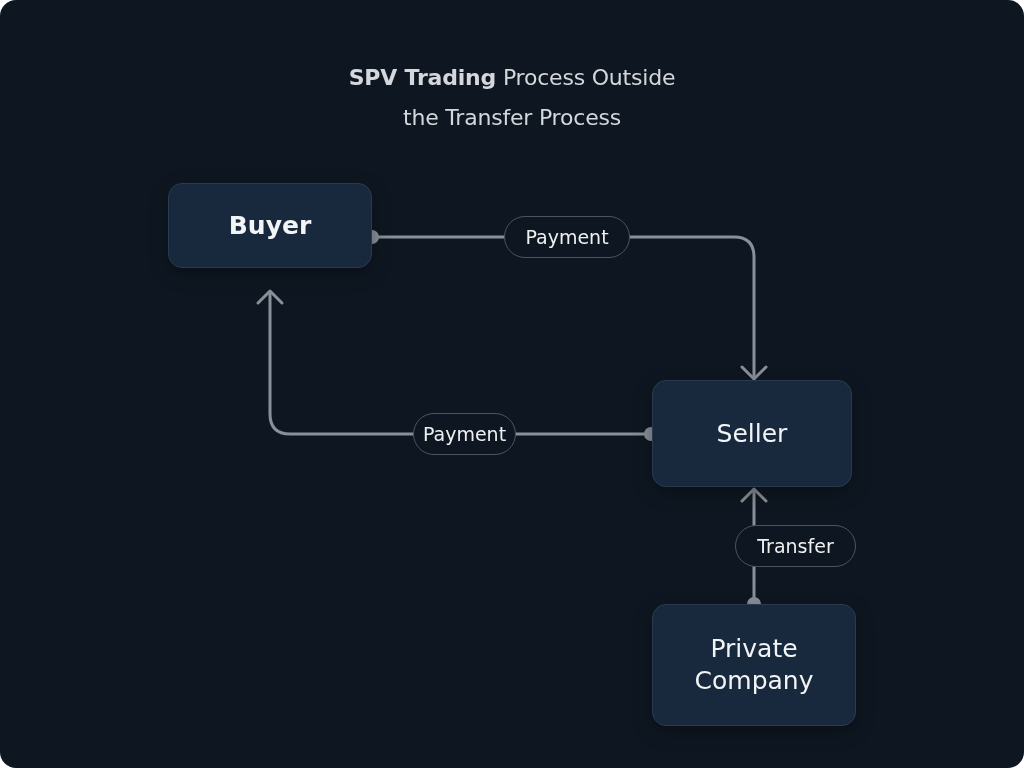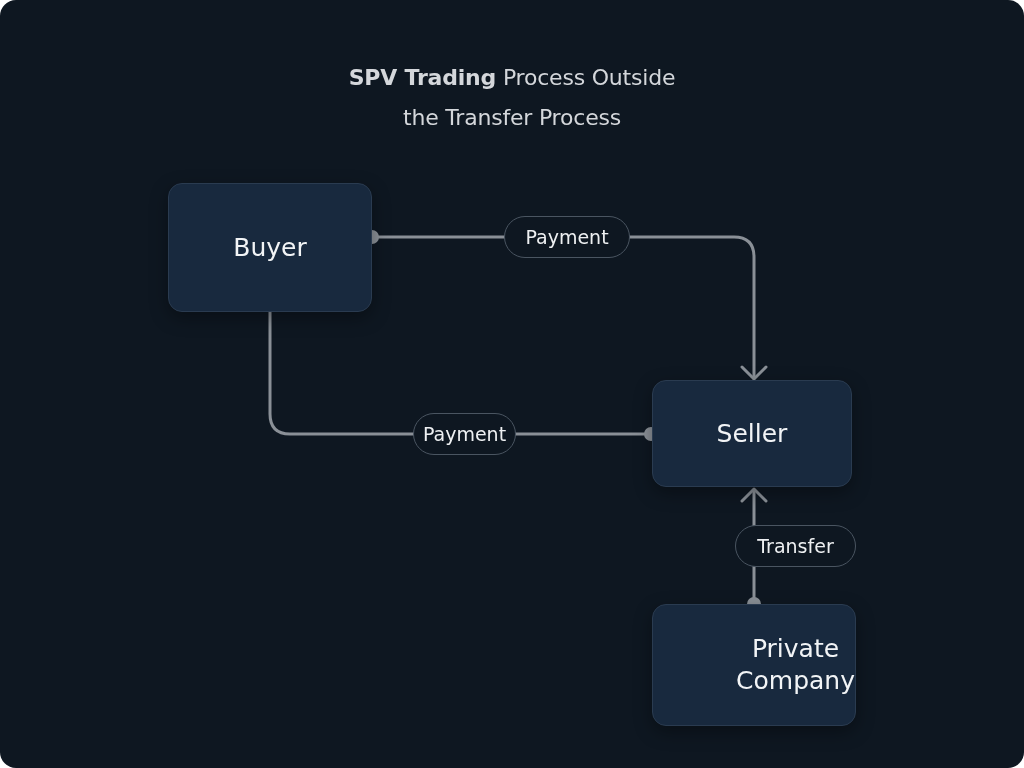--- a/index.html
+++ b/index.html
@@ -33,29 +33,29 @@
       <path d="M754 604 V490"></path>
       <path d="M742 501 L754 489 L766 501"></path>
     </g>
     <g fill="#8a9097">
       <circle cx="372" cy="237" r="7"></circle>
       <circle cx="651" cy="434" r="7"></circle>
       <circle cx="754" cy="604" r="7"></circle>
     </g>
   </svg>
 
-  <div class="node" style="left:168px; top:183px; width:204px; height:129px;">
+  <div class="node" style="left:168px; top:183px; width:204px; height:85px;font-weight:bold;">
     <span>Buyer</span>
   </div>
 
   <div class="node" style="left:652px; top:380px; width:200px; height:107px;">
     <span>Seller</span>
   </div>
 
-  <div class="node" style="left:652px; top:604px; width:204px; height:122px;justify-content:flex-end;">
+  <div class="node" style="left:652px; top:604px; width:204px; height:122px;">
     <div>
       <div>Private</div>
       <div>Company</div>
     </div>
   </div>
 
   <div class="pill" style="left:504px; top:216px; width:126px;">
     <span>Payment</span>
   </div>
 

